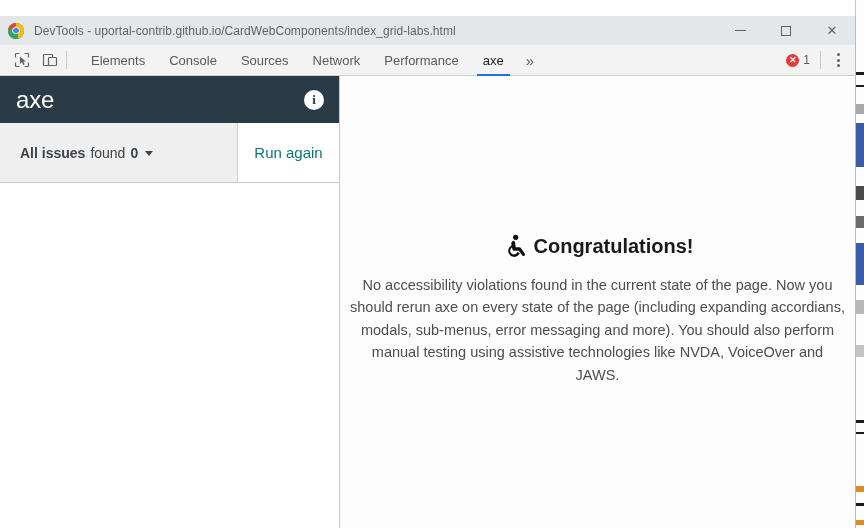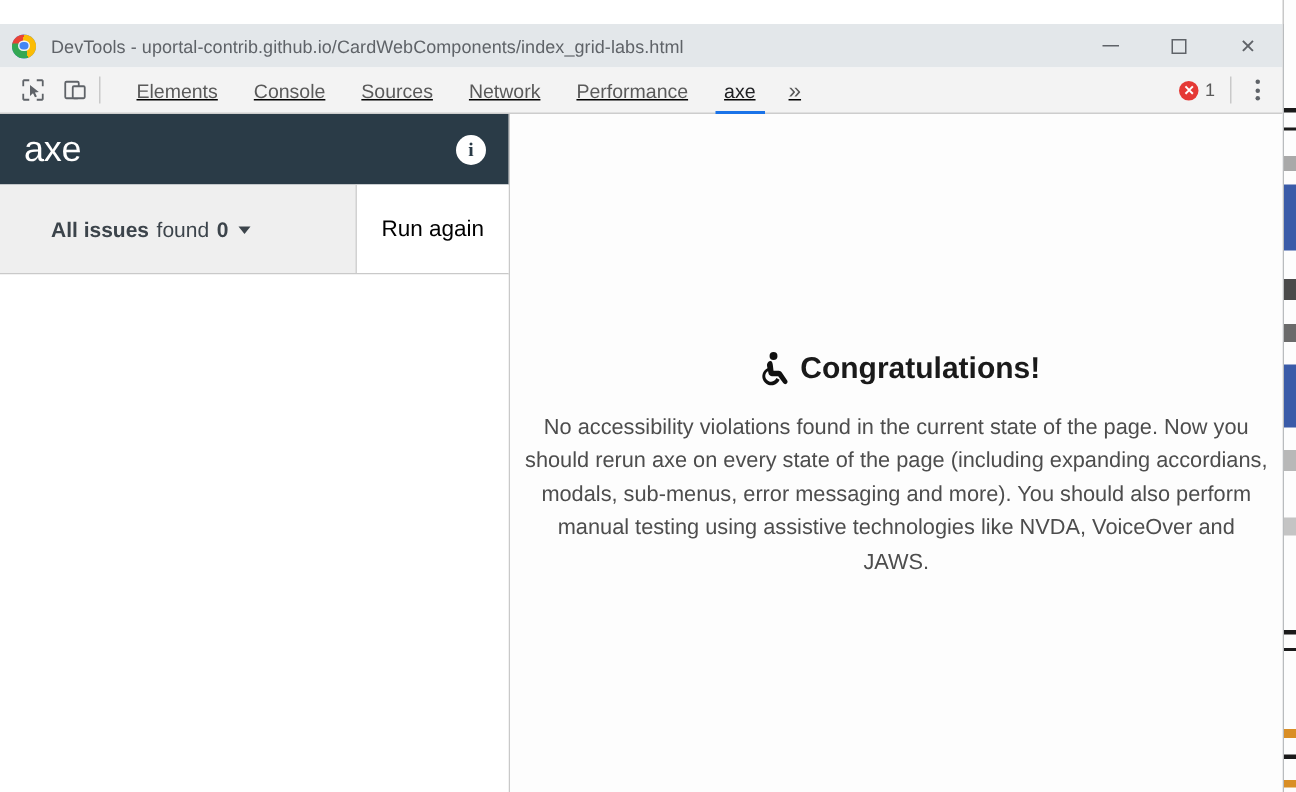--- a/index.html
+++ b/index.html
@@ -164,21 +164,20 @@
   .toolbar-sep {
     width: 1px;
     height: 18px;
     background: #c9c9c9;
     align-self: center;
     margin: 0 6px 0 2px;
   }
   .tabs {
     display: flex;
     align-items: stretch;
-    text-decoration: underline;
   }
   .tab {
     display: flex;
     align-items: center;
     padding: 0 12px;
     font-size: 13px;
     color: #5a5a5a;
     position: relative;
     white-space: nowrap;
   }
@@ -303,21 +302,21 @@
     display: flex;
     align-items: stretch;
     border-bottom: 1px solid #c9c9c9;
     box-sizing: border-box;
   }
   .filter-box {
     flex: 1;
     background: #efefef;
     display: flex;
     align-items: center;
-    padding-left: 34px;
+    padding-left: 20px;
     border-right: 1px solid #d2d2d2;
     box-sizing: border-box;
   }
   .filter-text {
     font-size: 14px;
     color: #3c444b;
     display: flex;
     align-items: center;
     gap: 5px;
   }
@@ -333,21 +332,21 @@
     margin-left: 2px;
     margin-top: 2px;
   }
   .run-again {
     width: 101px;
     flex: none;
     background: #ffffff;
     display: flex;
     align-items: center;
     justify-content: center;
-    color: #000000;
+    color: #0f766e;
     font-size: 15px;
   }
   .sidebar-list {
     flex: 1;
     background: #ffffff;
   }
 
   
   .content {
     flex: 1;

